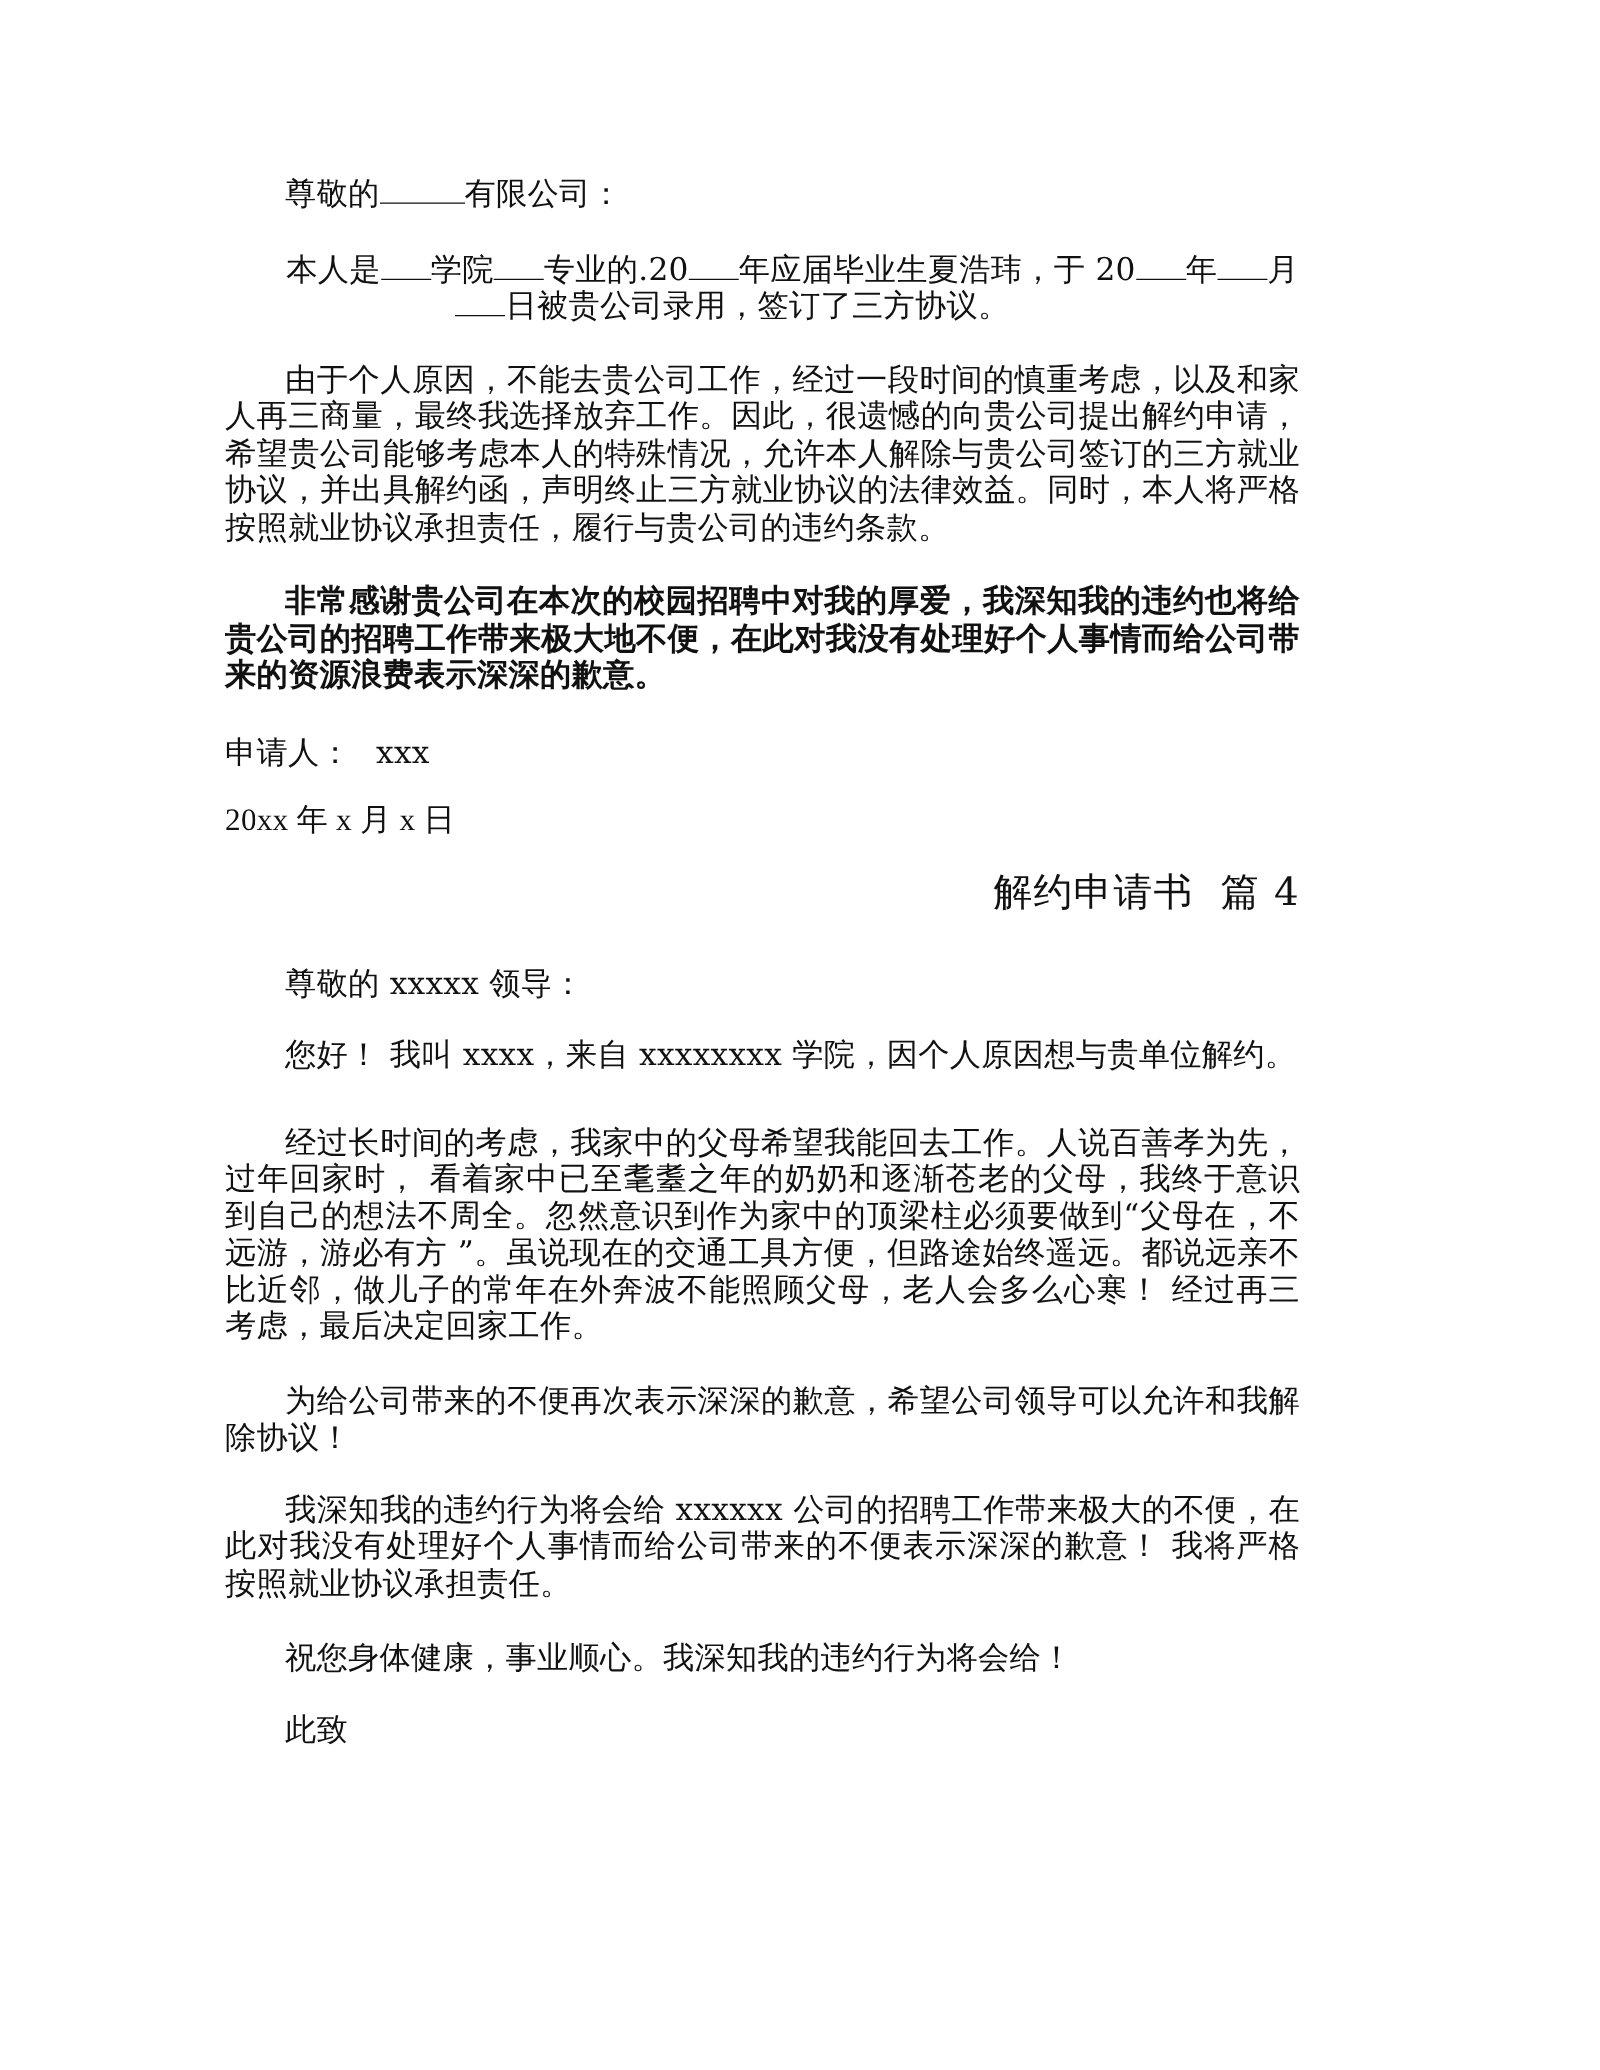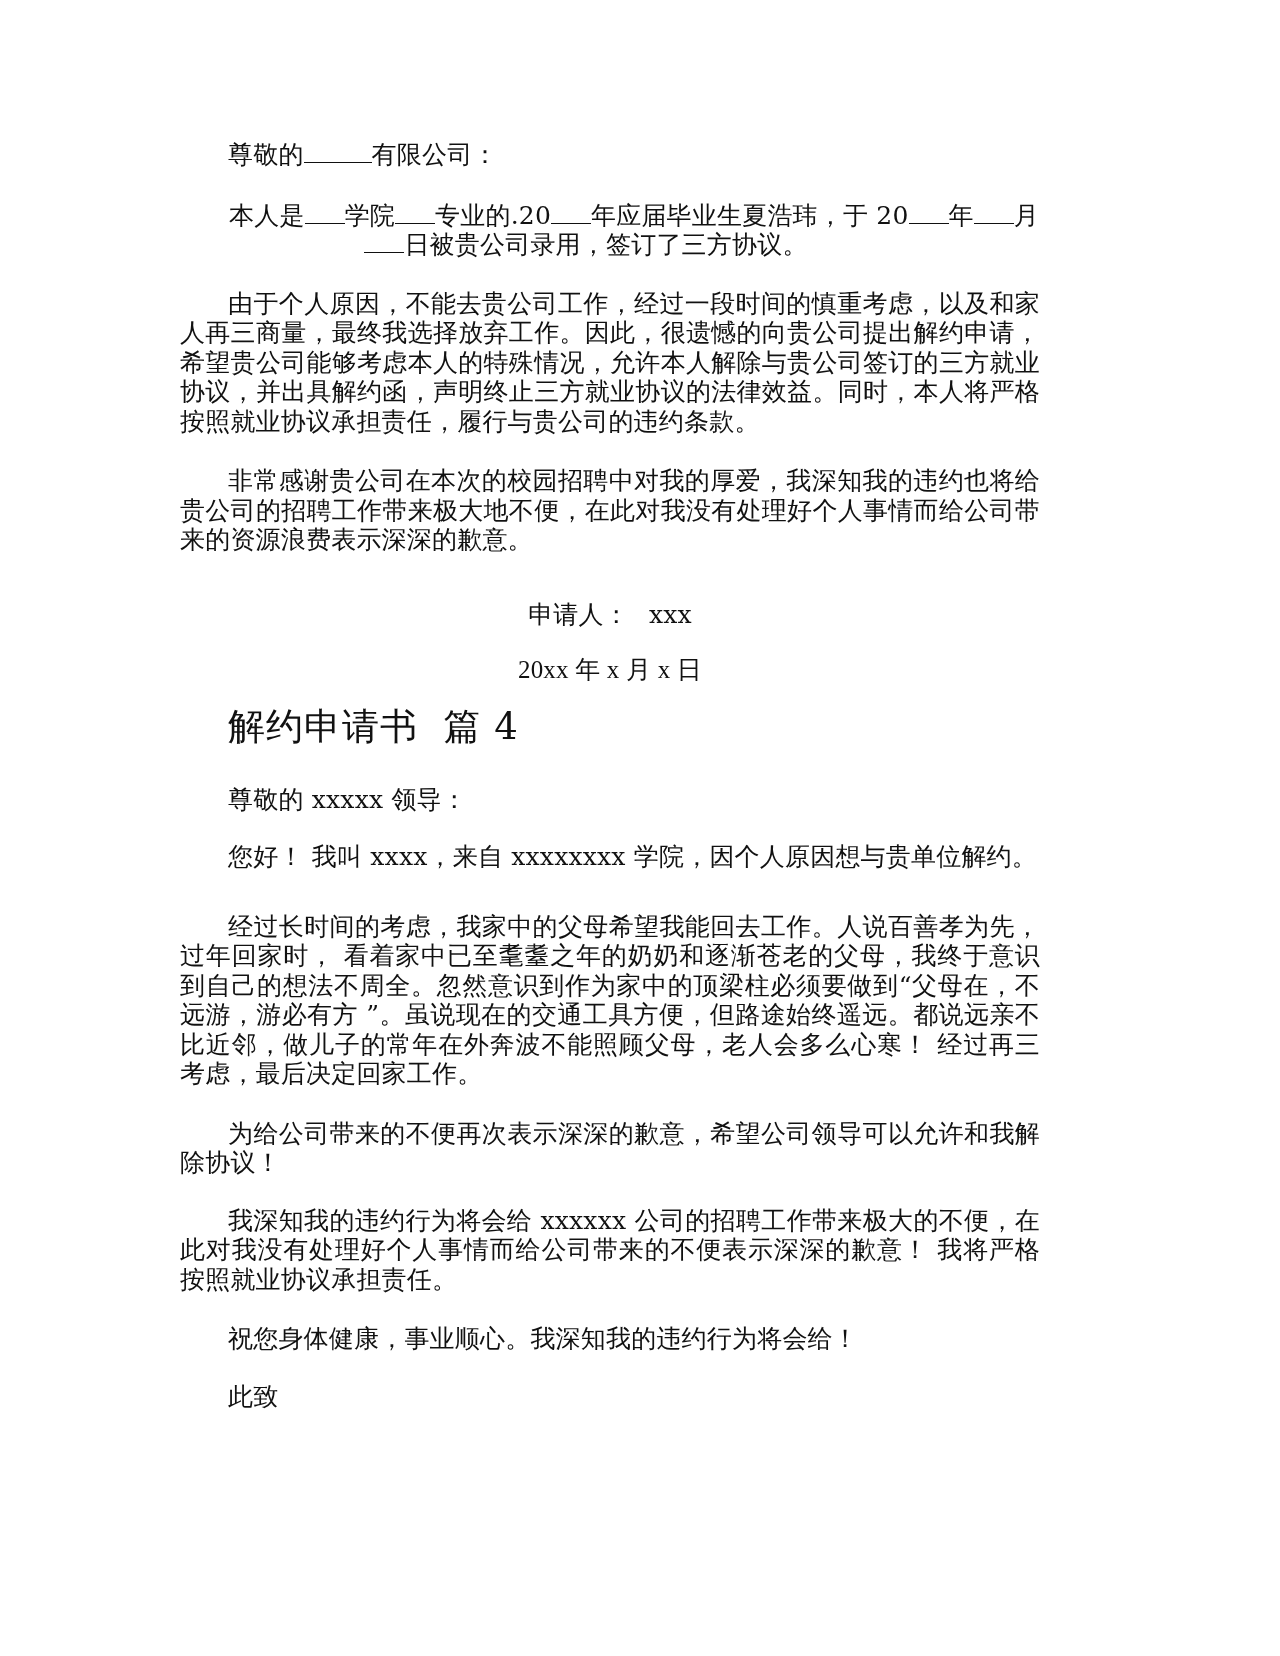--- a/index.html
+++ b/index.html
@@ -27,46 +27,47 @@
   .indent { text-indent: 48px; }
   .greet { padding-left: 48px; }
   .blank {
     display: inline-block;
     border-bottom: 1.5px solid #111;
     height: 20px;
     vertical-align: baseline;
   }
   .b3 { width: 40px; }
   .b6 { width: 68px; }
-  .right { text-align: center; }
+  .right { text-align: left; }
   .heading {
-    font-size: 37px;
+    font-size: 31px;
     line-height: 40px;
     padding-left: 48px;
     margin: 0;
     font-weight: normal;
     letter-spacing: 1px;
+    text-align: right;
   }
 </style>
 </head>
 <body>
 
 <div class="page">
 
   <p class="p greet" style="margin-bottom:31px;">
     <span>尊敬的</span><span class="blank b6"></span><span>有限公司：</span>
   </p>
 
   <p class="p indent" style="margin-bottom:29px; text-align:center;">
     <span>本人是</span><span class="blank b3"></span><span>学院</span><span class="blank b3"></span><span>专业的.20</span><span class="blank b3"></span><span>年应届毕业生夏浩玮，于 20</span><span class="blank b3"></span><span>年</span><span class="blank b3"></span><span>月</span><br><span class="blank b3" style="margin-left:-48px;"></span><span>日被贵公司录用，签订了三方协议。</span>
   </p>
 
   <p class="p indent" style="margin-bottom:30px;">由于个人原因，不能去贵公司工作，经过一段时间的慎重考虑，以及和家人再三商量，最终我选择放弃工作。因此，很遗憾的向贵公司提出解约申请，希望贵公司能够考虑本人的特殊情况，允许本人解除与贵公司签订的三方就业协议，并出具解约函，声明终止三方就业协议的法律效益。同时，本人将严格按照就业协议承担责任，履行与贵公司的违约条款。</p>
 
-  <p class="p indent" style="margin-bottom:45px;">非常感谢贵公司在本次的校园招聘中对我的厚爱，我深知我的违约也将给贵公司的招聘工作带来极大地不便，在此对我没有处理好个人事情而给公司带来的资源浪费表示深深的歉意。</p>
+  <p class="p indent" style="margin-bottom:32px;font-weight:bold;">非常感谢贵公司在本次的校园招聘中对我的厚爱，我深知我的违约也将给贵公司的招聘工作带来极大地不便，在此对我没有处理好个人事情而给公司带来的资源浪费表示深深的歉意。</p>
 
   <p class="p right" style="margin-bottom:26px;">
     <span>申请人：</span><span style="display:inline-block;width:20px;"></span><span>xxx</span>
   </p>
 
   <p class="p right" style="margin-bottom:22px;font-family:Liberation Serif, serif;">20xx 年 x 月 x 日</p>
 
   <h2 class="heading" style="margin-bottom:38px; white-space:pre;">解约申请书  篇 4</h2>
 
   <p class="p greet" style="margin-bottom:28px;">尊敬的 xxxxx 领导：</p>

